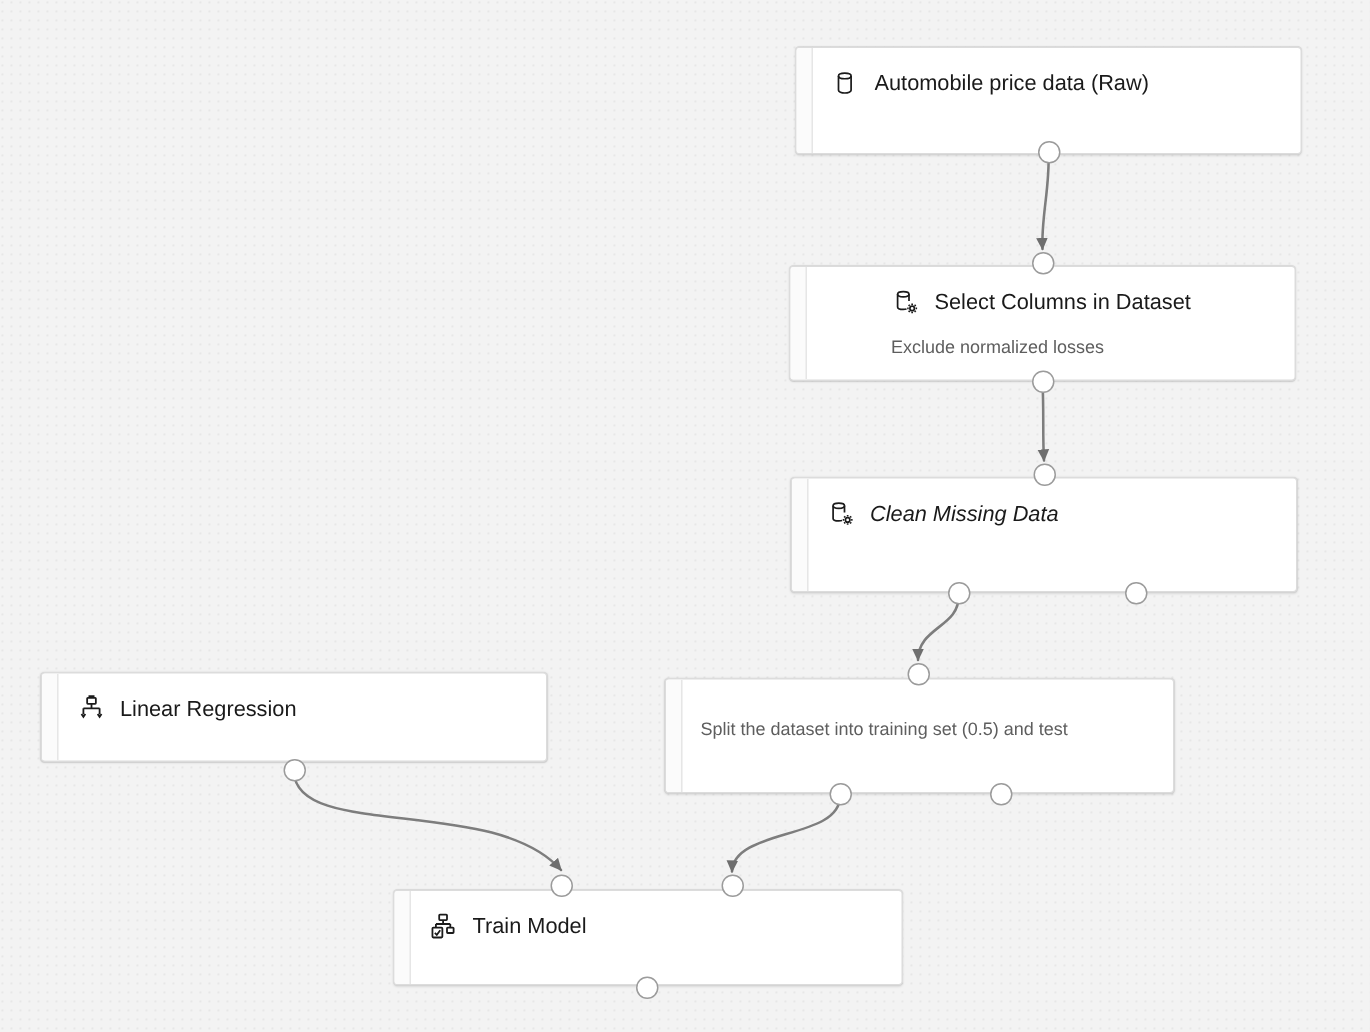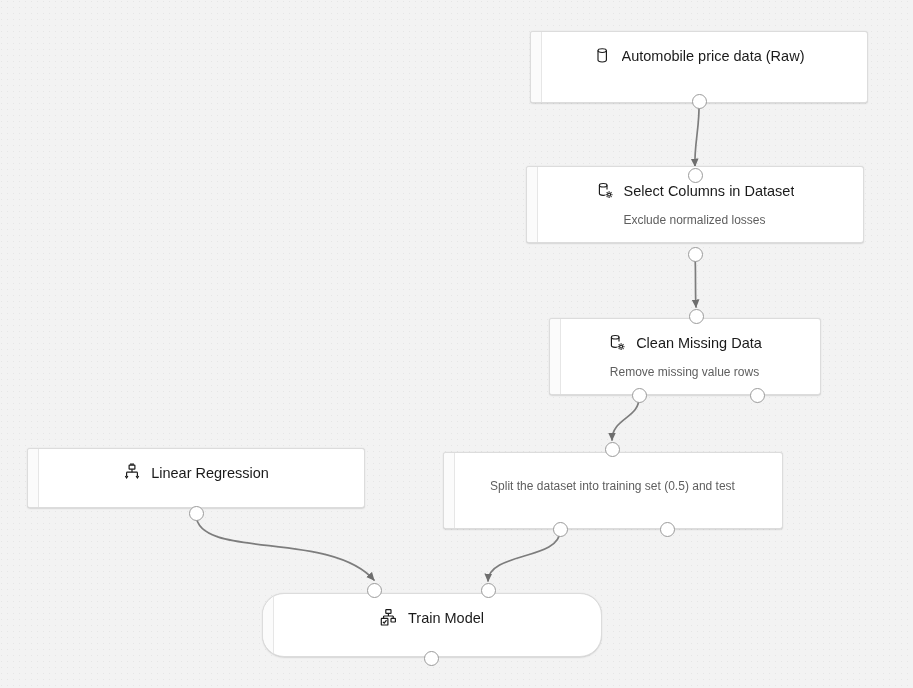--- a/index.html
+++ b/index.html
@@ -50,21 +50,20 @@
     background: #fbfbfb;
     border-right: 1px solid #e6e6e6;
   }
   .node-body {
     flex: 1 1 auto;
     position: relative;
     padding: 14px 24px 10px 12px;
     display: flex;
     flex-direction: column;
     min-width: 0;
-    align-items: center;
   }
   .node-titlerow {
     display: flex;
     flex-direction: row;
     align-items: center;
     gap: 9px;
     min-width: 0;
   }
   .node-icon {
     flex: 0 0 auto;
@@ -128,54 +127,53 @@
             <span class="node-icon">
               <svg viewBox="0 0 20 20" width="20" height="20" fill="none" stroke="currentColor" stroke-width="1.15">
                 <ellipse cx="9.2" cy="4.6" rx="4.2" ry="1.9"></ellipse>
                 <path d="M5 4.6 V14.1 C5 15.15 6.9 16 9.2 16 C11.5 16 13.4 15.15 13.4 14.1 V4.6"></path>
               </svg>
             </span>
             <span class="node-title">Automobile price data (Raw)</span>
           </div>
         </div>
       </div>
-      <div class="node" style="left: 526px; top: 166px; width: 338px; height: 77px;">
+      <div class="node" style="left: 526px; top: 177px; width: 338px; height: 77px; gap: 44px;">
         <div class="node-strip"></div>
         <div class="node-body">
           <div class="node-titlerow">
             <span class="node-icon">
               <svg viewBox="0 0 20 20" width="20" height="20" fill="none" stroke="currentColor" stroke-width="1.15">
                 <ellipse cx="8.2" cy="4.2" rx="3.8" ry="1.75"></ellipse>
                 <path d="M4.4 4.2 V12.6 C4.4 13.55 6.1 14.3 8.2 14.3 C9.0 14.3 9.75 14.2 10.35 14.02"></path>
                 <path d="M12 4.2 V8.6"></path>
                 <circle cx="14.1" cy="13.6" r="1.5"></circle>
                 <path d="M14.1 10.3 v1.0 M14.1 15.9 v1.0 M10.8 13.6 h1.0 M16.4 13.6 h1.0 M11.75 11.25 l0.72 0.72 M15.75 15.25 l0.72 0.72 M16.47 11.25 l-0.72 0.72 M12.47 15.25 l-0.72 0.72"></path>
               </svg>
             </span>
             <span class="node-title">Select Columns in Dataset</span>
           </div>
           <div class="node-subtitle">Exclude normalized losses</div>
         </div>
       </div>
-      <div class="node" style="left: 549px; top: 318px; width: 272px; height: 77px;">
+      <div class="node" style="left: 527px; top: 318px; width: 338px; height: 77px; font-style: italic;">
         <div class="node-strip"></div>
         <div class="node-body">
           <div class="node-titlerow">
             <span class="node-icon">
               <svg viewBox="0 0 20 20" width="20" height="20" fill="none" stroke="currentColor" stroke-width="1.15">
                 <ellipse cx="8.2" cy="4.2" rx="3.8" ry="1.75"></ellipse>
                 <path d="M4.4 4.2 V12.6 C4.4 13.55 6.1 14.3 8.2 14.3 C9.0 14.3 9.75 14.2 10.35 14.02"></path>
                 <path d="M12 4.2 V8.6"></path>
                 <circle cx="14.1" cy="13.6" r="1.5"></circle>
                 <path d="M14.1 10.3 v1.0 M14.1 15.9 v1.0 M10.8 13.6 h1.0 M16.4 13.6 h1.0 M11.75 11.25 l0.72 0.72 M15.75 15.25 l0.72 0.72 M16.47 11.25 l-0.72 0.72 M12.47 15.25 l-0.72 0.72"></path>
               </svg>
             </span>
             <span class="node-title">Clean Missing Data</span>
           </div>
-          <div class="node-subtitle">Remove missing value rows</div>
         </div>
       </div>
       <div class="node" style="left: 443px; top: 452px; width: 340px; height: 77px;">
         <div class="node-strip"></div>
         <div class="node-body">
           <div class="node-subtitle">Split the dataset into training set (0.5) and test</div>
         </div>
       </div>
       <div class="node" style="left: 27px; top: 448px; width: 338px; height: 60px;">
         <div class="node-strip"></div>
@@ -189,21 +187,21 @@
                 <path d="M4.6 9.2 H15.4"></path>
                 <path d="M4.6 9.2 V13.4 M15.4 9.2 V13.4"></path>
                 <path d="M3.3 13.0 L4.6 14.9 L5.9 13.0"></path>
                 <path d="M14.1 13.0 L15.4 14.9 L16.7 13.0"></path>
               </svg>
             </span>
             <span class="node-title">Linear Regression</span>
           </div>
         </div>
       </div>
-      <div class="node" style="left: 262px; top: 593px; width: 340px; height: 64px; border-radius: 22px;">
+      <div class="node" style="left: 262px; top: 593px; width: 340px; height: 64px;">
         <div class="node-strip"></div>
         <div class="node-body">
           <div class="node-titlerow">
             <span class="node-icon">
               <svg viewBox="0 0 20 20" width="20" height="20" fill="none" stroke="currentColor" stroke-width="1.2">
                 <rect x="6.8" y="1.7" width="5.2" height="3.7" rx="0.5"></rect>
                 <path d="M9.4 5.4 V8.0"></path>
                 <path d="M4.6 8.0 H14.2"></path>
                 <path d="M4.6 8.0 V10.4 M14.2 8.0 V10.4"></path>
                 <rect x="12.0" y="10.4" width="4.4" height="3.6" rx="0.5"></rect>

